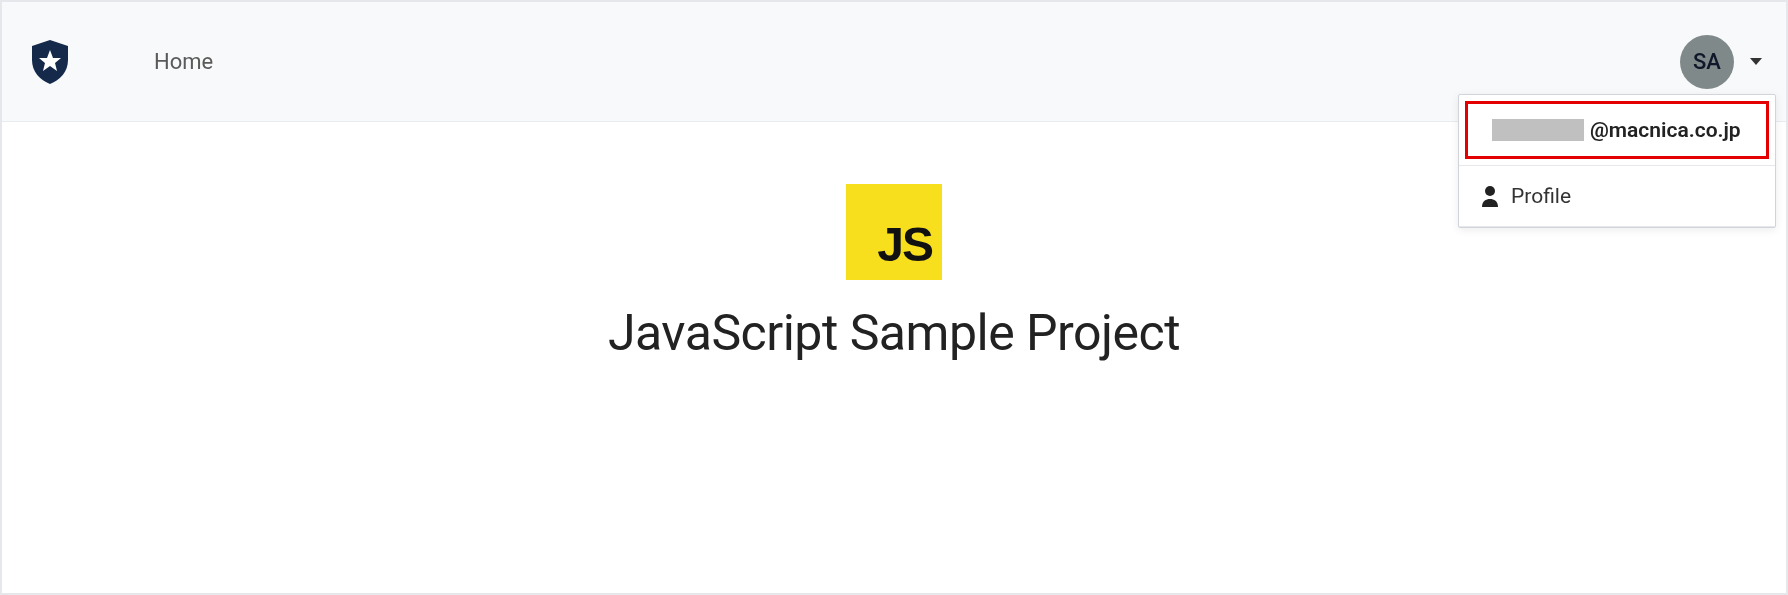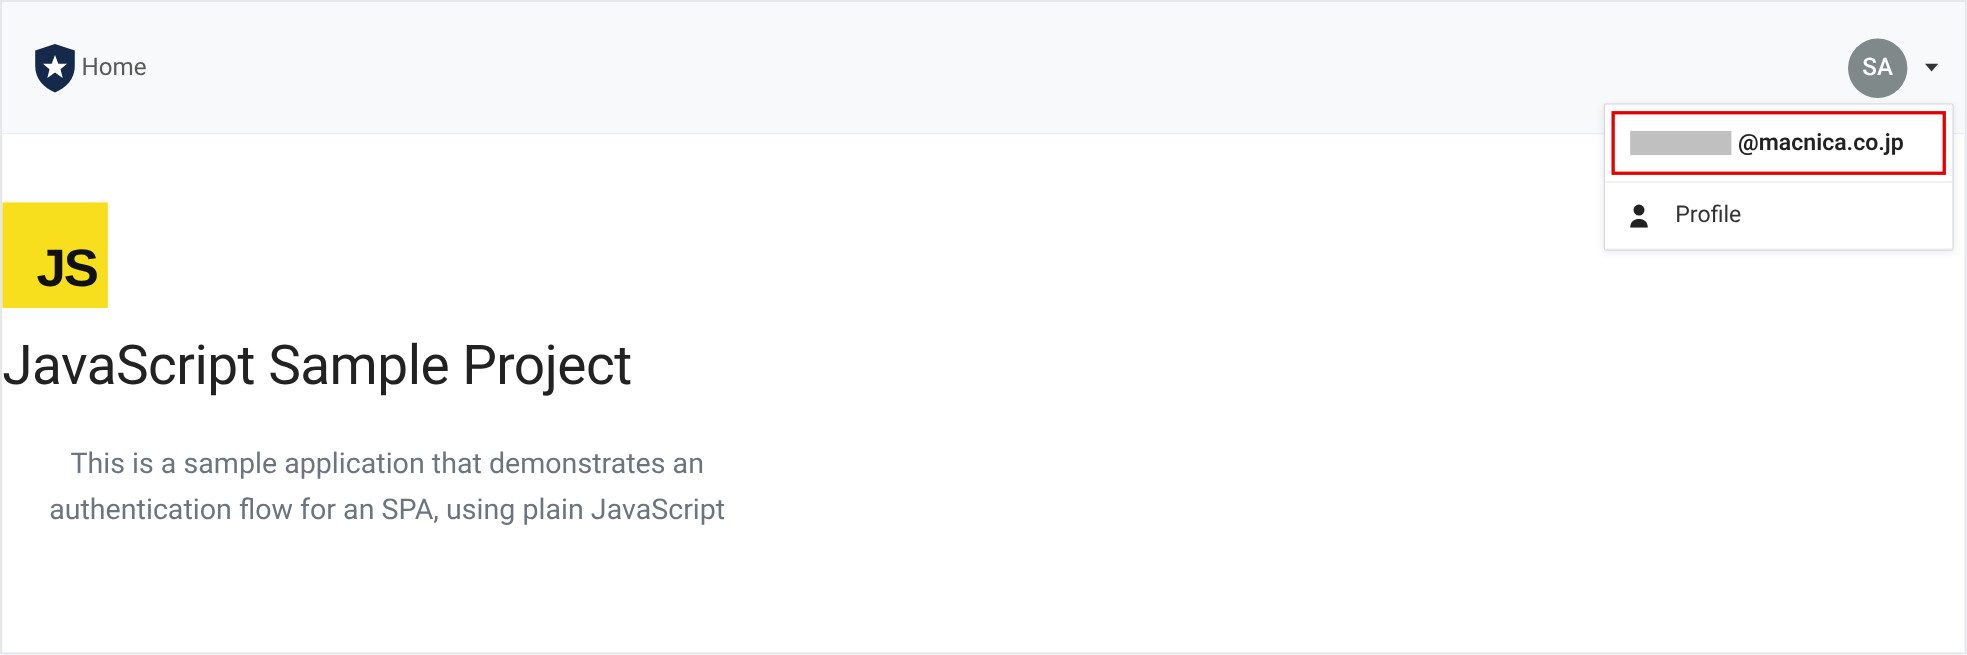--- a/index.html
+++ b/index.html
@@ -21,39 +21,40 @@
     border-bottom: 1px solid #e9ecef;
   }
   .logo {
     width: 48px;
     height: 48px;
     display: flex;
     align-items: center;
     justify-content: center;
   }
   .nav-links {
+    margin-left: 80px;
   }
   .nav-link {
     color: #5a5a5a;
     font-size: 22px;
     text-decoration: none;
   }
   .nav-right {
     margin-left: auto;
     display: flex;
     align-items: center;
     gap: 16px;
     position: relative;
   }
   .avatar {
     width: 54px;
     height: 54px;
     border-radius: 50%;
     background: #808989;
-    color: #ffffff;
+    color: #0f172a;
     display: flex;
     align-items: center;
     justify-content: center;
     font-size: 22px;
     font-weight: 500;
   }
   .caret {
     width: 0;
     height: 0;
     border-left: 6px solid transparent;
@@ -68,33 +69,33 @@
     background: #fff;
     border: 1px solid #d1d5db;
     border-radius: 2px;
     box-shadow: 0 2px 8px rgba(0,0,0,0.08);
     z-index: 10;
   }
   .dropdown-item {
     padding: 18px 20px;
     display: flex;
     align-items: center;
-    gap: 22px;
+    gap: 10px;
     font-size: 21px;
     color: #333;
   }
   .dropdown-divider {
     height: 1px;
     background: #e5e7eb;
     margin: 0;
   }
   .email-item {
     border: 3px solid #e40000;
     margin: 6px;
-    padding: 14px 14px;
+    padding: 14px 24px;
     display: flex;
     align-items: center;
     gap: 6px;
   }
   .redacted {
     display: inline-block;
     width: 92px;
     height: 22px;
     background: #c0c0c0;
     vertical-align: middle;
@@ -108,20 +109,21 @@
     width: 22px;
     height: 22px;
     display: flex;
     align-items: center;
     justify-content: center;
   }
   .main {
     padding-top: 62px;
     display: flex;
     flex-direction: column;
+    align-items: center;
   }
   .js-badge {
     width: 96px;
     height: 96px;
     background: #f7df1e;
     position: relative;
     margin-bottom: 24px;
   }
   .js-badge-text {
     position: absolute;
@@ -184,14 +186,13 @@
     <span>Profile</span>
   </div>
   <div class="dropdown-divider"></div>
 </div>
 
 <main class="main">
   <div class="js-badge">
     <span class="js-badge-text">JS</span>
   </div>
   <h1 class="page-title">JavaScript Sample Project</h1>
-  <p class="page-subtitle">This is a sample application that demonstrates an authentication flow for an SPA, using plain JavaScript</p>
 </main>
 
 </body></html>

